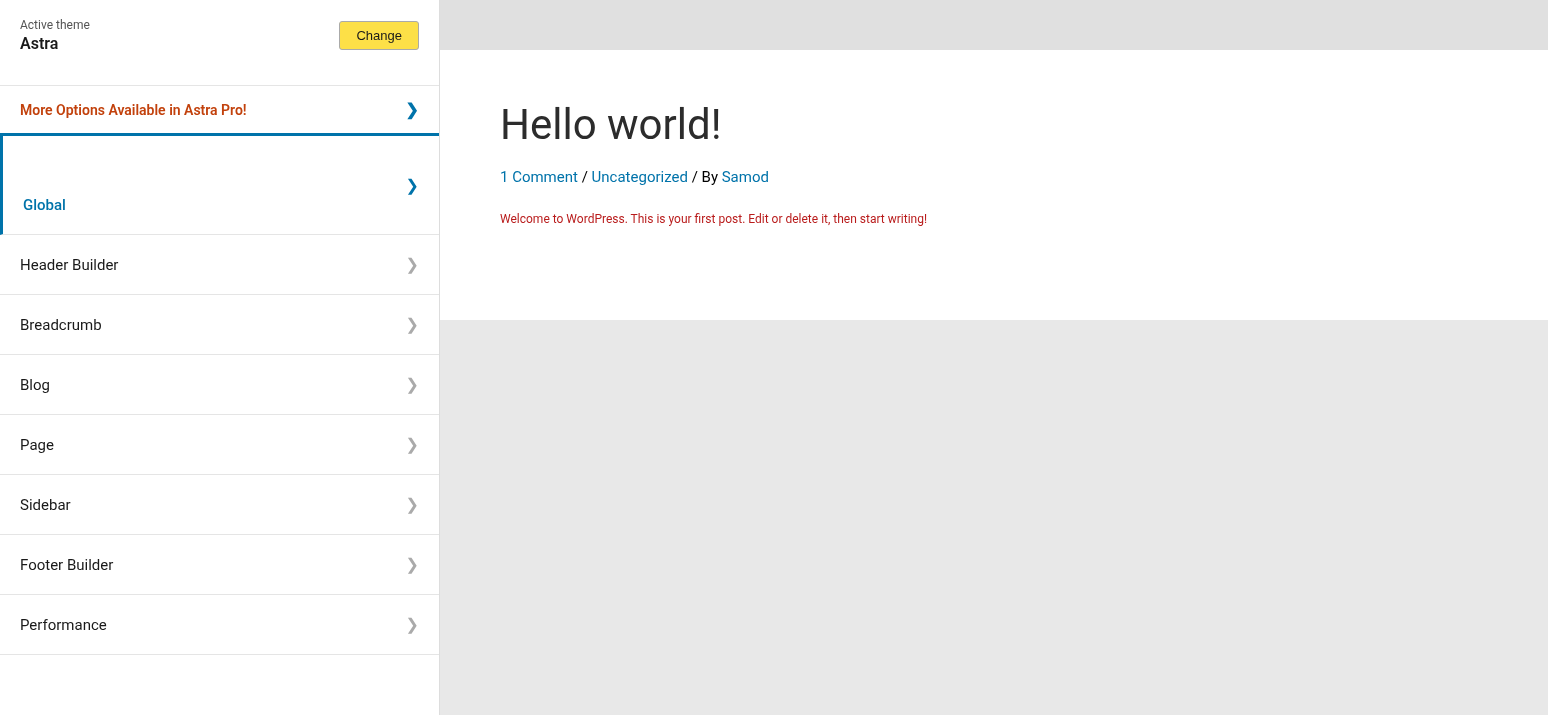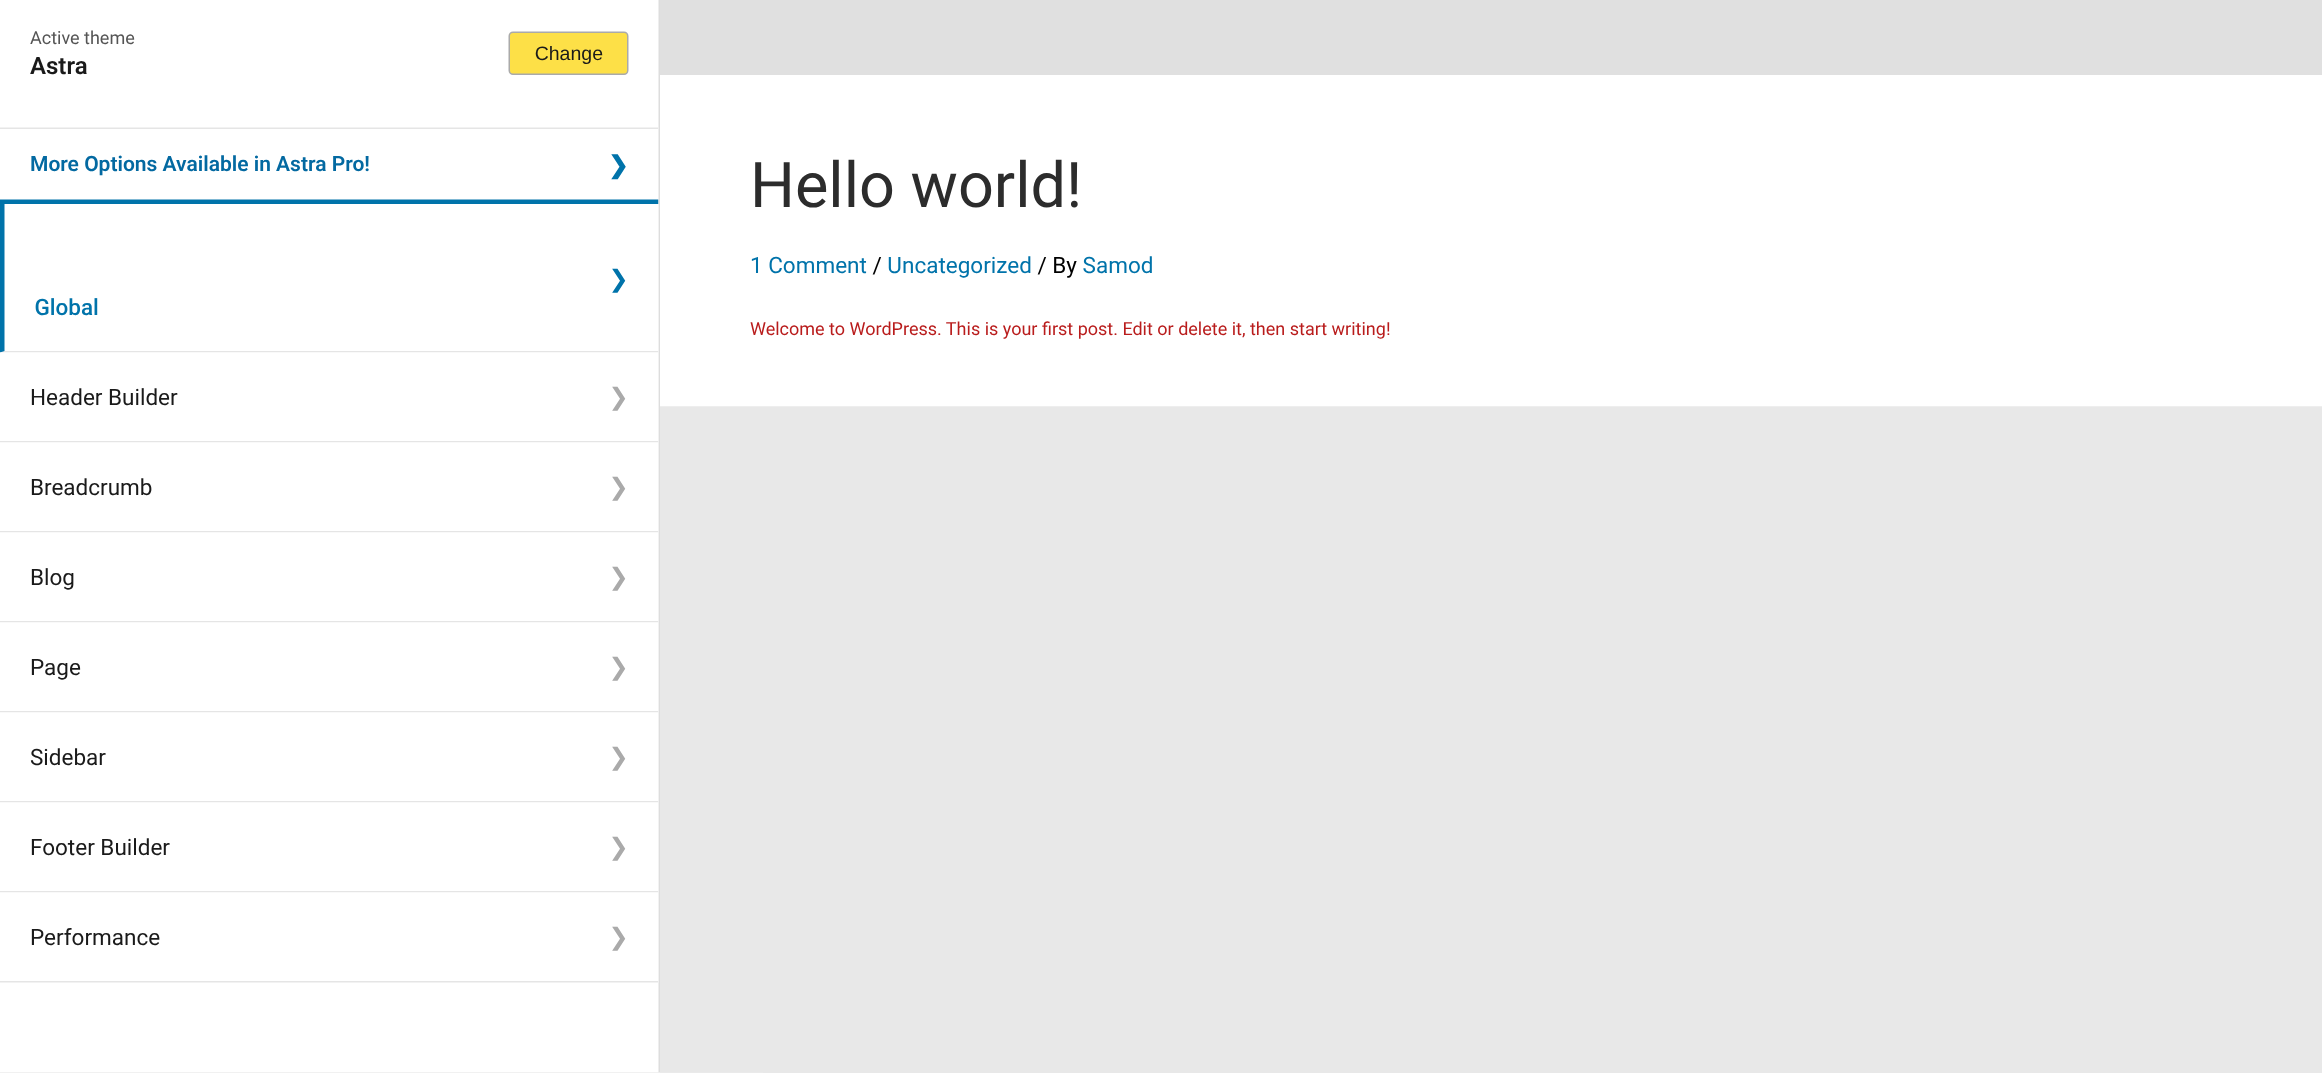--- a/index.html
+++ b/index.html
@@ -69,21 +69,21 @@
       align-items: center;
       justify-content: space-between;
       padding: 14px 20px;
       border-bottom: 3px solid #0073aa;
       cursor: pointer;
     }
 
     .astra-pro-banner-text {
       font-size: 14px;
       font-weight: 600;
-      color: #0369a1;
+      color: #c2410c;
     }
 
     .astra-pro-banner .chevron {
       color: #0073aa;
       font-size: 16px;
       font-weight: bold;
     }
 
     
     .nav-item {
@@ -139,21 +139,21 @@
 
     .preview-content-area {
       background: #e8e8e8;
       padding: 0;
       flex: 1;
     }
 
     .preview-card {
       background: #fff;
       margin: 0;
-      padding: 50px 60px 41px 60px;
+      padding: 50px 60px 90px 60px;
     }
 
     .preview-post-title {
       font-size: 42px;
       font-weight: 400;
       color: #2c2c2c;
       margin-bottom: 18px;
       line-height: 1.2;
     }
 

